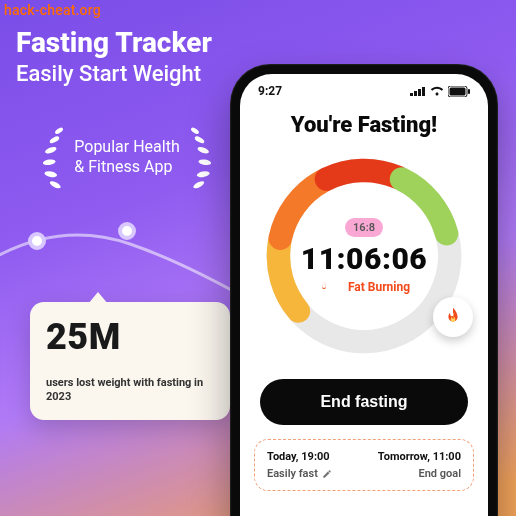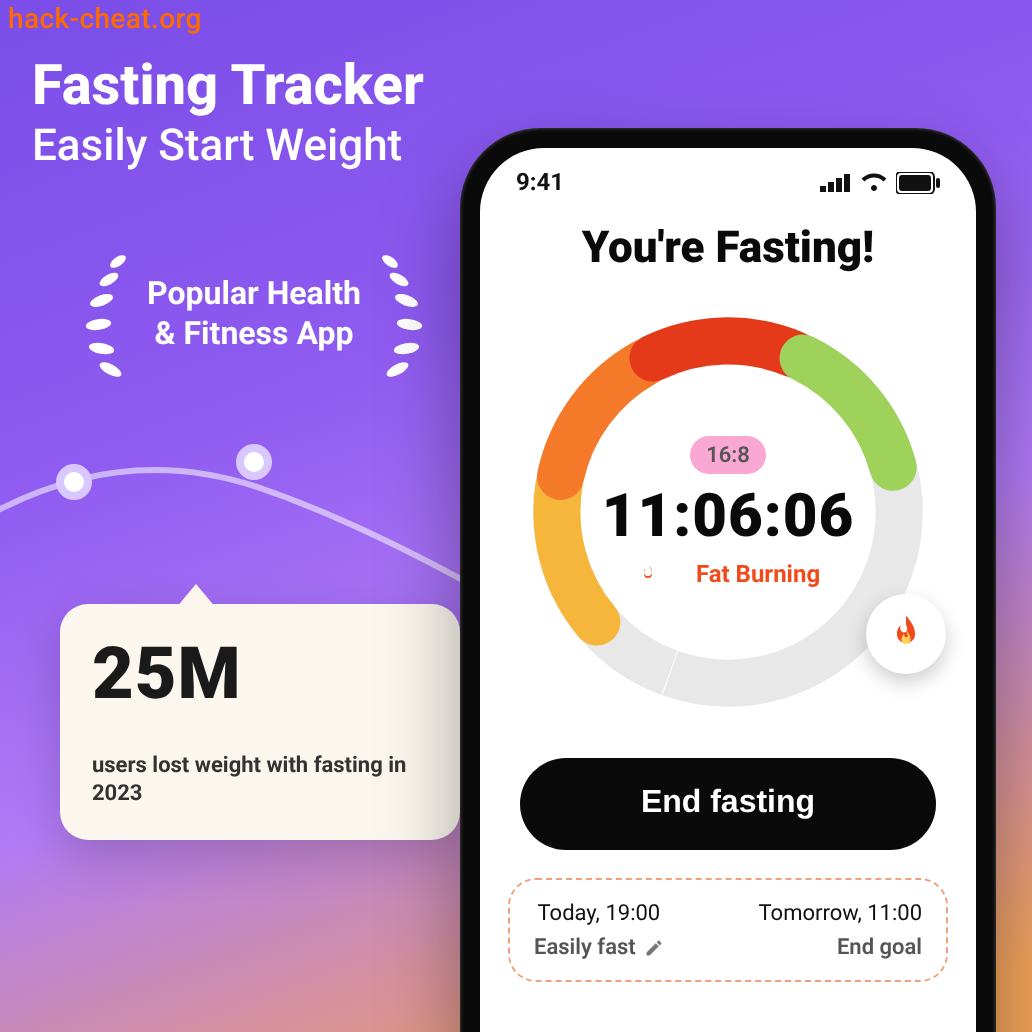--- a/index.html
+++ b/index.html
@@ -3,21 +3,21 @@
 <meta charset="utf-8">
 <style>
   * { box-sizing: border-box; margin: 0; padding: 0; }
   html, body { width: 516px; height: 516px; overflow: hidden; font-family: -apple-system, BlinkMacSystemFont, "Segoe UI", Roboto, Arial, sans-serif; }
   .canvas { position: relative; width: 516px; height: 516px; background: linear-gradient(160deg, #7a4de8 0%, #8f5bf0 35%, #b07af6 60%, #f2a35a 95%); }
   .watermark { position: absolute; top: 2px; left: 4px; color: #ff6a00; font-size: 14px; font-weight: 500; letter-spacing: .2px; z-index: 50; }
   .title-block { position: absolute; top: 28px; left: 16px; color: #fff; }
   .title-block .t1 { font-size: 28px; font-weight: 800; line-height: 1.05; }
   .title-block .t2 { font-size: 22px; font-weight: 500; margin-top: 4px; }
   .laurel-wrap { position: absolute; top: 118px; left: 12px; width: 230px; height: 78px; display:flex; align-items:center; justify-content:center; gap:6px; color:#fff; }
-  .laurel-text { text-align:center; font-size:16px; font-weight:700; line-height:1.25; }
+  .laurel-text { font-size:16px; font-weight:400; line-height:1.25; }
   .laurel-svg { width: 30px; height: 68px; }
   .laurel-svg.right { transform: scaleX(-1); }
   .curve-svg { position:absolute; top:210px; left:0; width:300px; height:120px; opacity:.9; }
   .dot { position:absolute; width:18px; height:18px; border-radius:50%; background:#fff; border:4px solid #d8c8ff; }
   .dot.d1 { top:232px; left:28px; }
   .dot.d2 { top:222px; left:118px; }
   .stat-card { position:absolute; left:30px; top:302px; width:200px; background:#fbf7ef; border-radius:14px; padding:14px 16px 16px; box-shadow: 0 8px 24px rgba(0,0,0,.18); color:#1a1a1a; }
   .stat-card::after { content:""; position:absolute; top:-10px; left:58px; width:0; height:0; border-left:10px solid transparent; border-right:10px solid transparent; border-bottom:12px solid #fbf7ef; }
   .stat-number { font-size:36px; font-weight:900; letter-spacing:.5px; }
   .stat-desc { font-size:11px; line-height:1.25; color:#333; margin-top:18px;font-weight:bold; }
@@ -31,21 +31,21 @@
   .headline { text-align:center; font-size:22px; font-weight:900; color:#0a0a0a; margin-top:14px; }
   .dial-wrap { position:relative; width:214px; height:214px; margin:12px auto 0; }
   .dial-svg { width:214px; height:214px; display:block; }
   .dial-center { position:absolute; inset:0; display:flex; flex-direction:column; align-items:center; justify-content:center; gap:4px; }
   .chip { font-size:11px; background:#f9a8d4; color:#555; padding:3px 8px; border-radius:10px; font-weight:600; }
   .timer { font-size:30px; font-weight:900; color:#0a0a0a; letter-spacing:.5px; }
   .burning { display:flex; align-items:center; gap:18px; color:#f24a1a; font-size:12px; font-weight:700; }
   .flame-badge { position:absolute; right:-2px; bottom:26px; width:40px; height:40px; border-radius:50%; background:#fff; box-shadow:0 4px 10px rgba(0,0,0,.2); display:flex; align-items:center; justify-content:center; }
   .end-btn { display:block; margin:16px auto 0; width:208px; height:46px; border:none; border-radius:30px; background:#0a0a0a; color:#fff; font-size:16px; font-weight:800; }
   .times-card { margin:14px 14px 0; border:1.5px dashed #f3a07a; border-radius:14px; padding:10px 12px; display:flex; justify-content:space-between; font-size:11px; }
-  .tc-col .tlabel { font-weight:400; color:#111;text-align:center; }
+  .tc-col .tlabel { font-weight:700; color:#111; }
   .tc-col .tsub { margin-top:4px; color:#555; font-weight:600; display:flex; align-items:center; gap:4px; }
   .tc-right { text-align:right; }
 </style>
 </head>
 <body>
 <div class="canvas">
 
   <div class="watermark">hack-cheat.org</div>
 
   <div class="title-block">
@@ -88,21 +88,21 @@
 
   <div class="stat-card">
     <div class="stat-number">25M</div>
     <div class="stat-desc">users lost weight with fasting in 2023</div>
   </div>
 
   <div class="phone">
     <div class="screen">
 
       <div class="statusbar">
-        <span>9:41</span>
+        <span>9:27</span>
         <span class="sb-right">
           <svg class="sb-icon" width="16" height="10" viewBox="0 0 16 10">
               <g fill="#111">
                 <rect x="0" y="7" width="3" height="3"></rect>
                 <rect x="4" y="5" width="3" height="5"></rect>
                 <rect x="8" y="3" width="3" height="7"></rect>
                 <rect x="12" y="1" width="3" height="9"></rect>
               </g>
             </svg>
           <svg class="sb-icon" width="14" height="10" viewBox="0 0 14 10">

